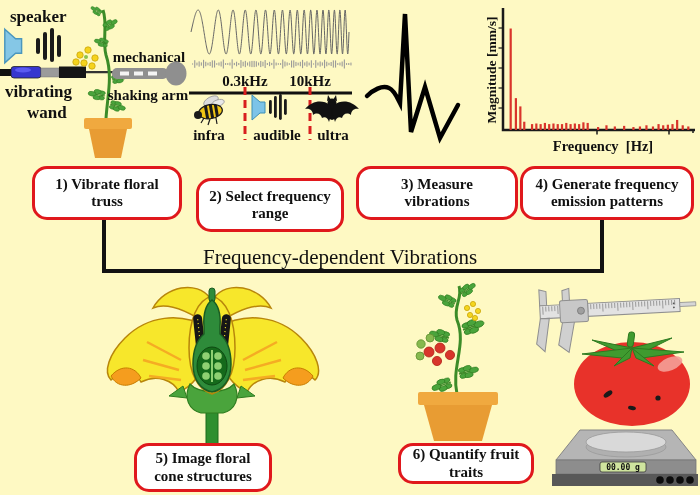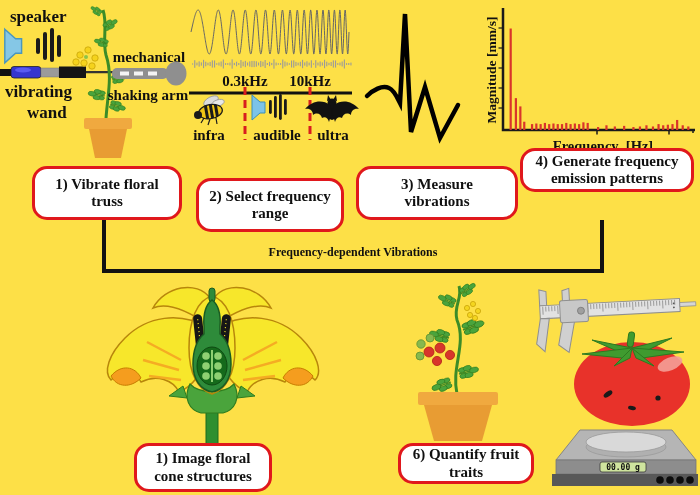--- a/index.html
+++ b/index.html
@@ -1,22 +1,22 @@
 <!DOCTYPE html>
 <html style="--step-border: #e0181c; --band-divider: #d81e1e; --spectrum-bar: #d9342b;"><head>
 <meta charset="utf-8">
 <style>
   html,body{margin:0;padding:0;background:#fff}
-  #stage{position:relative;width:700px;height:495px;background:#fde047;overflow:hidden;
+  #stage{position:relative;width:700px;height:495px;background:#fef9c3;overflow:hidden;
          font-family:"Liberation Serif",serif;color:#101010}
   .step-box{position:absolute;box-sizing:border-box;border:3px solid var(--step-border,#e0181c);
             border-radius:15px;background:#fff;display:flex;align-items:center;justify-content:center;
             text-align:center;font-weight:bold;font-size:15px;line-height:1.15;color:#101010;padding:3px 8px}
   .bracket{position:absolute;background:#121212}
-  #bracket-label{position:absolute;font-weight:bold;font-size:12px;text-align:center}
+  #bracket-label{position:absolute;font-weight:normal;font-size:21px;}
   svg{position:absolute;overflow:visible}
   svg text{font-family:"Liberation Serif",serif;font-weight:bold;fill:#101010}
   .dash-line{stroke:var(--band-divider,#d81e1e);stroke-width:3;stroke-dasharray:8 5}
   #spectrum-bars rect{fill:var(--spectrum-bar,#d9342b)}
   #envelope-group rect{fill:#9a9a9a}
   #caliper-ticks line{stroke:#7d7d7d;stroke-width:0.7}
 </style>
 </head>
 <body>
 
@@ -258,21 +258,21 @@
         <rect x="198.63" y="125.28" width="2.2" height="4.72"></rect>
         <rect x="204.21" y="126.46" width="2.2" height="3.54"></rect>
       </g>
     <text transform="rotate(-90)" x="-70" y="13" font-size="13.5" text-anchor="middle">Magnitude [mm/s]</text>
     <text x="120" y="151" font-size="14.5" text-anchor="middle" xml:space="preserve">Frequency  [Hz]</text>
   </svg>
 
   <div class="step-box" style="left:32px;top:166px;width:150px;height:54px">1) Vibrate floral truss</div>
   <div class="step-box" style="left:196px;top:178px;width:148px;height:54px">2) Select frequency range</div>
   <div class="step-box" style="left:356px;top:166px;width:162px;height:54px">3) Measure vibrations</div>
-  <div class="step-box" style="left:520px;top:148px;width:174px;height:44px">4) Generate frequency emission patterns</div>
+  <div class="step-box" style="left:520px;top:166px;width:174px;height:54px">4) Generate frequency emission patterns</div>
 
   <div class="bracket" style="left:102px;top:220px;width:3.5px;height:52px"></div>
   <div class="bracket" style="left:102px;top:269px;width:502px;height:3.5px"></div>
   <div class="bracket" style="left:600px;top:220px;width:3.5px;height:52px"></div>
   <div id="bracket-label" style="left:203px;top:245px;width:300px">Frequency-dependent Vibrations</div>
 
   <svg style="left:95px;top:276px" width="235" height="170" viewBox="0 0 235 170">
     <g stroke="#b8860b" stroke-width="1.5">
       <path d="M115,50 C92,34 72,26 58,32 C70,10 102,4 115,22 Z" fill="#f7e72b"></path>
       <path d="M119,50 C142,34 162,26 176,32 C164,10 132,4 119,22 Z" fill="#f7e72b"></path>
@@ -454,16 +454,16 @@
     <text x="73" y="50" font-size="8" text-anchor="middle" style="font-family:&quot;DejaVu Sans Mono&quot;,monospace">00.00 g</text>
     <rect x="2" y="54" width="146" height="12" fill="#585858"></rect>
     <g fill="#0d0d0d">
       <circle cx="110" cy="60" r="3.8"></circle>
         <circle cx="120" cy="60" r="3.8"></circle>
       <circle cx="130" cy="60" r="3.8"></circle>
         <circle cx="140" cy="60" r="3.8"></circle>
     </g>
   </svg>
 
-  <div class="step-box" style="left:134px;top:443px;width:138px;height:49px">1) Image floral cone structures</div>
+  <div class="step-box" style="left:134px;top:443px;width:138px;height:49px">5) Image floral cone structures</div>
   <div class="step-box" style="left:398px;top:443px;width:136px;height:41px">6) Quantify fruit traits</div>
 
 </div>
 
 </body></html>

